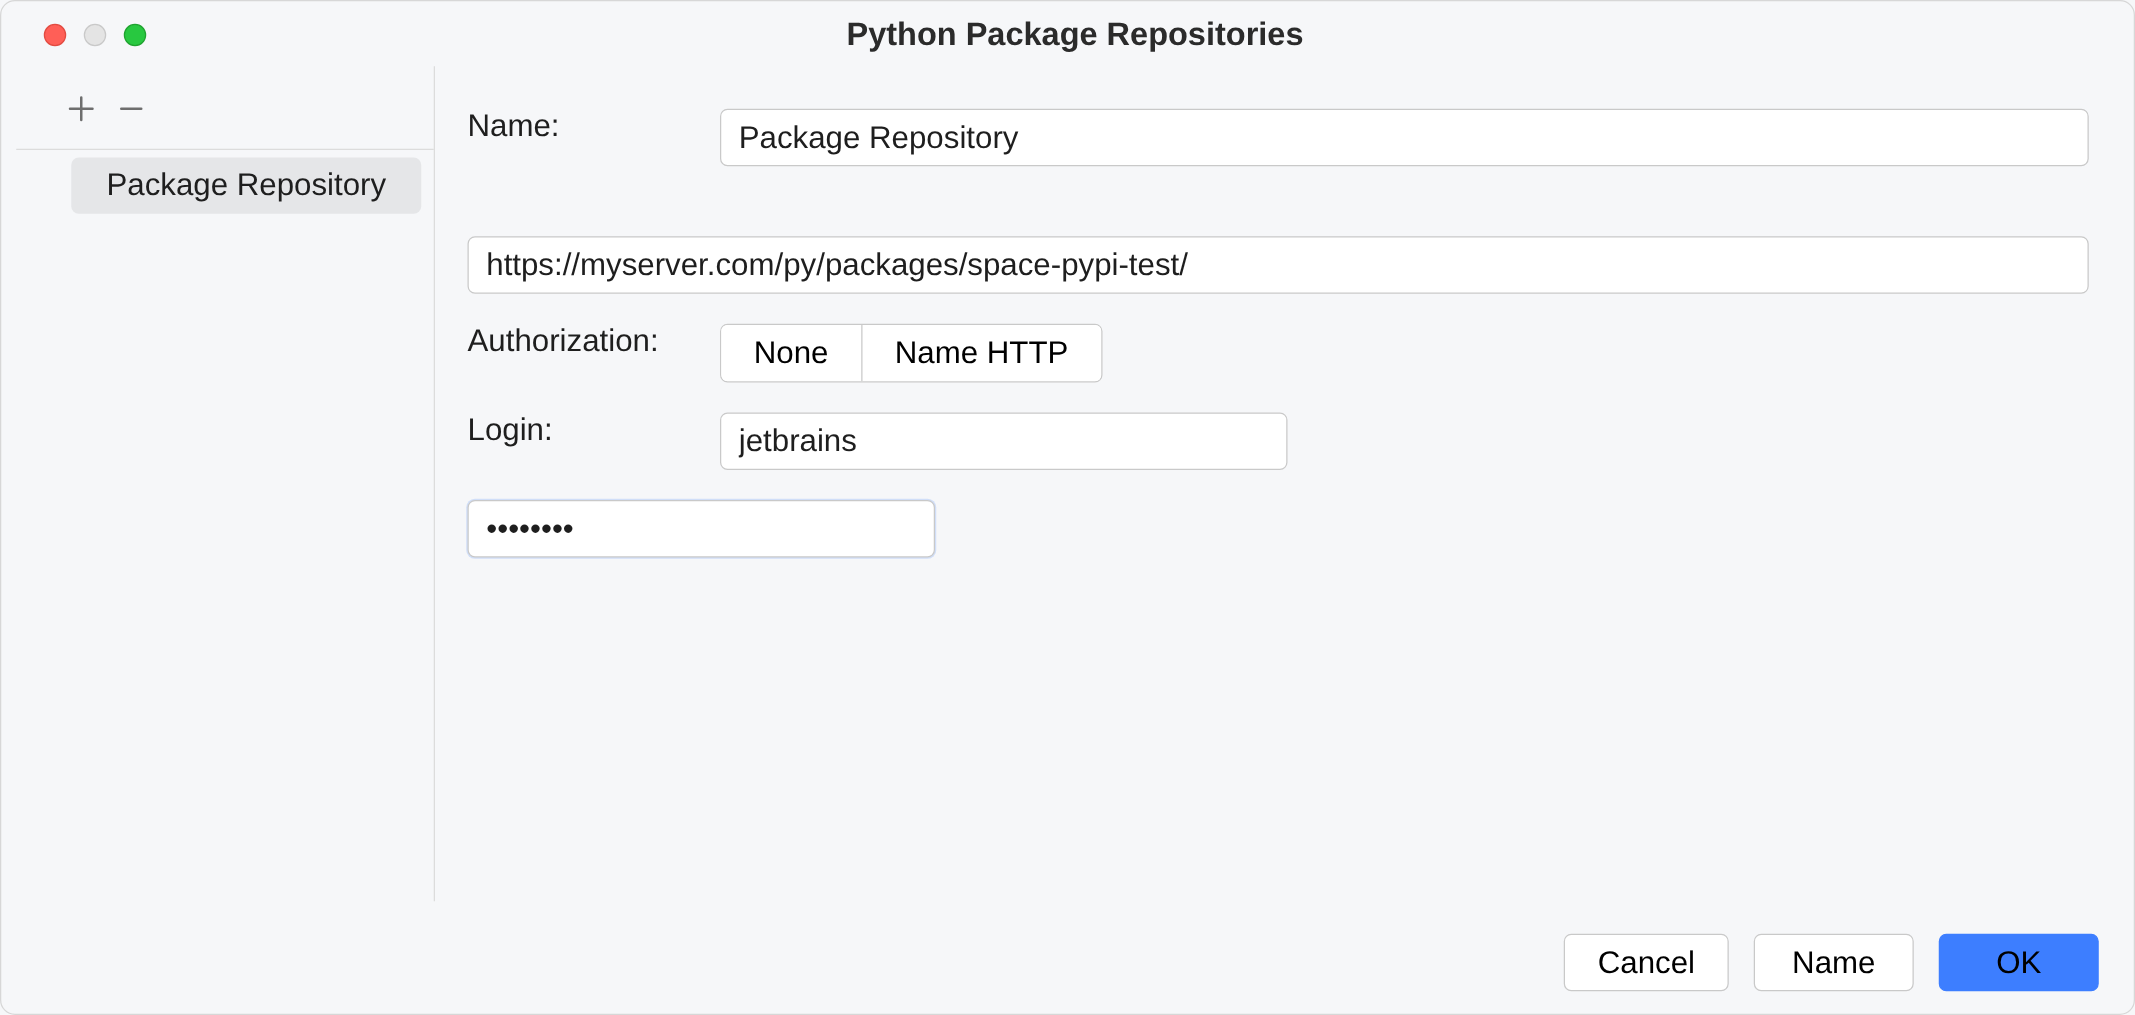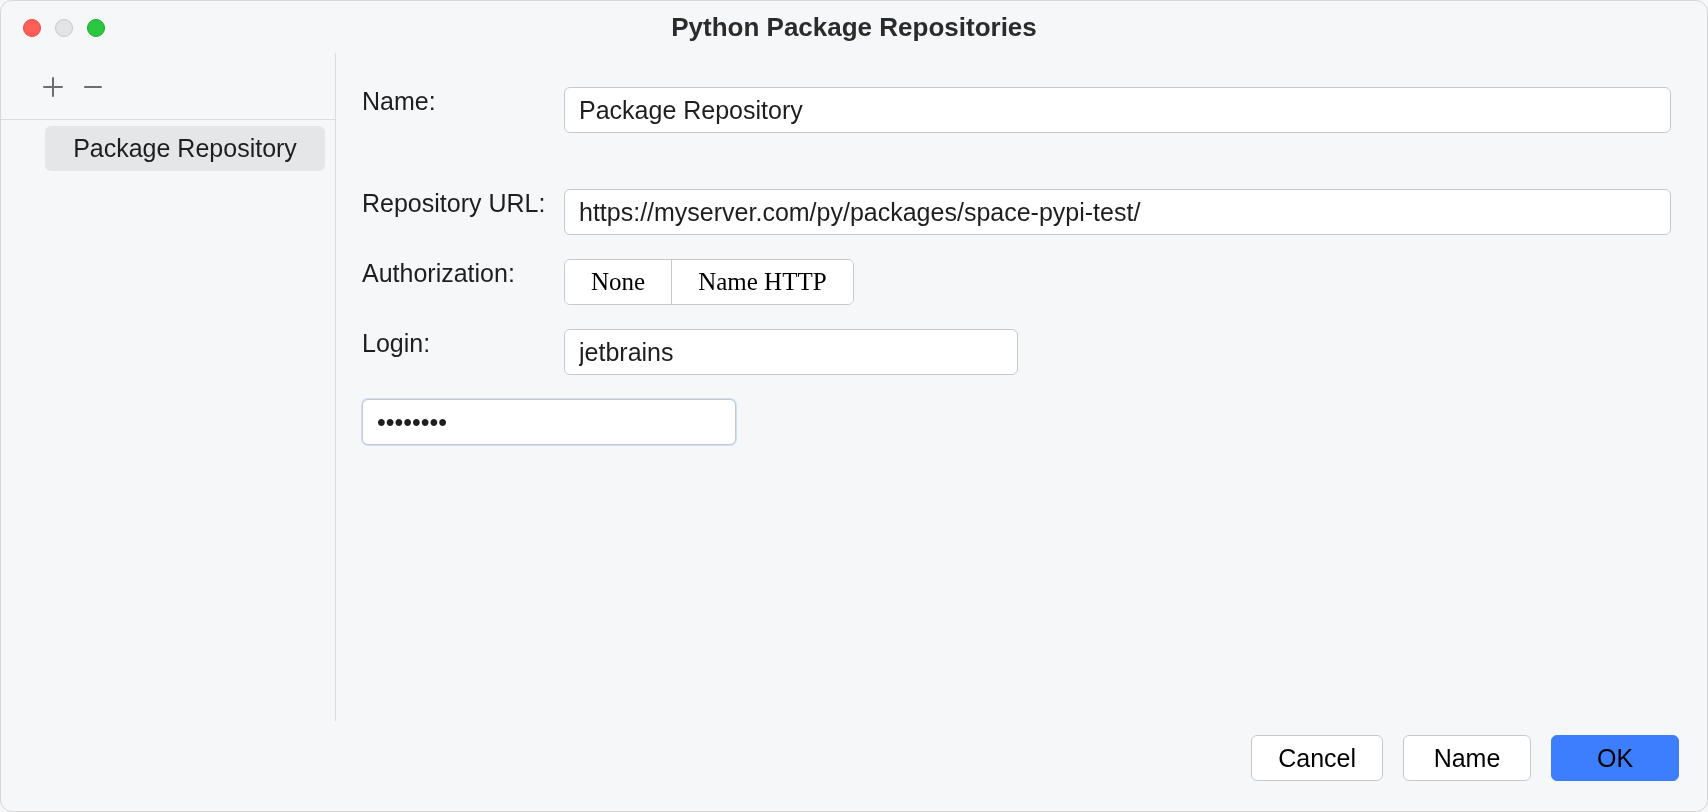--- a/index.html
+++ b/index.html
@@ -11,20 +11,21 @@
     color: #1e1e1e;
     background: #f6f7f9;
   }
   .window {
     width: 1708px; height: 812px;
     background: #f6f7f9;
     border: 1px solid #d7d7d7;
     border-radius: 12px;
     position: relative;
     overflow: hidden;
+    padding-left: 12px;
   }
   
   .titlebar {
     height: 52px;
     display: flex;
     align-items: center;
     position: relative;
   }
   .traffic-lights {
     position: absolute;
@@ -131,33 +132,33 @@
     border-radius: 6px;
     overflow: hidden;
     background:#fff;
   }
   .segmented .seg {
     padding: 8px 26px;
     font-size: 25px;
     cursor: pointer;
     background:#fff;
     border:none;
-    font-family:Liberation Serif, serif;
+    font-family:Liberation Sans, sans-serif;
   }
   .segmented .seg + .seg {
     border-left: 1px solid #c9c9c9;
   }
   .segmented .seg.active {
     background:#fff;
   }
 
   
   .footer {
     position:absolute;
-    bottom: 30px; right: 28px;
+    bottom: 18px; right: 28px;
     display:flex; gap: 20px;
   }
   .btn {
     min-width: 128px;
     height: 46px;
     border-radius: 6px;
     border: 1px solid #c9c9c9;
     background: #ffffff;
     font-size: 25px;
     font-family: inherit;
@@ -208,21 +209,20 @@
     <div class="form">
 
       <div class="row wide">
         <div class="lbl">Name:</div>
         <div class="field">
           <input type="text" value="Package Repository" style="">
         </div>
       </div>
 
       <div class="row">
-        <div class="lbl">Repository URL:</div>
         <div class="field">
           <input type="text" value="https://myserver.com/py/packages/space-pypi-test/" style="">
         </div>
       </div>
 
       <div class="row">
         <div class="lbl">Authorization:</div>
         <div class="segmented">
           <button class="seg">None</button>
           <button class="seg active">Name HTTP</button>

